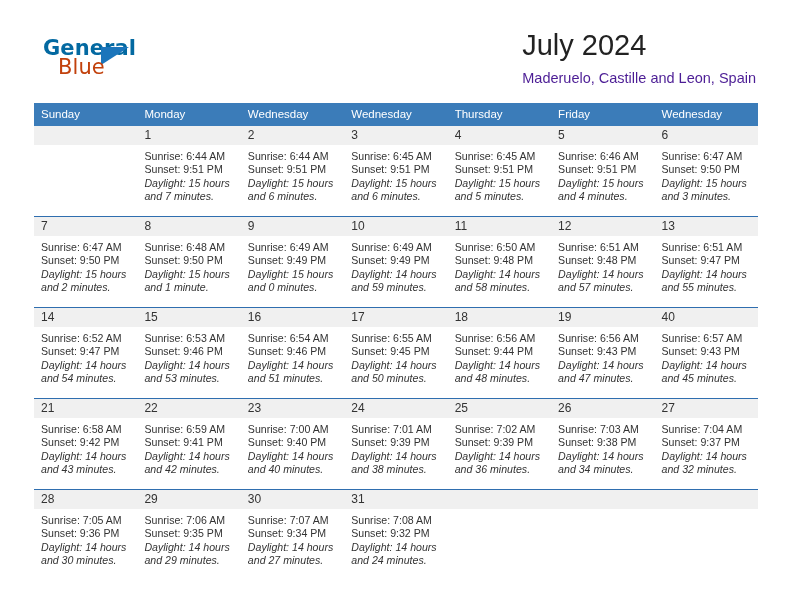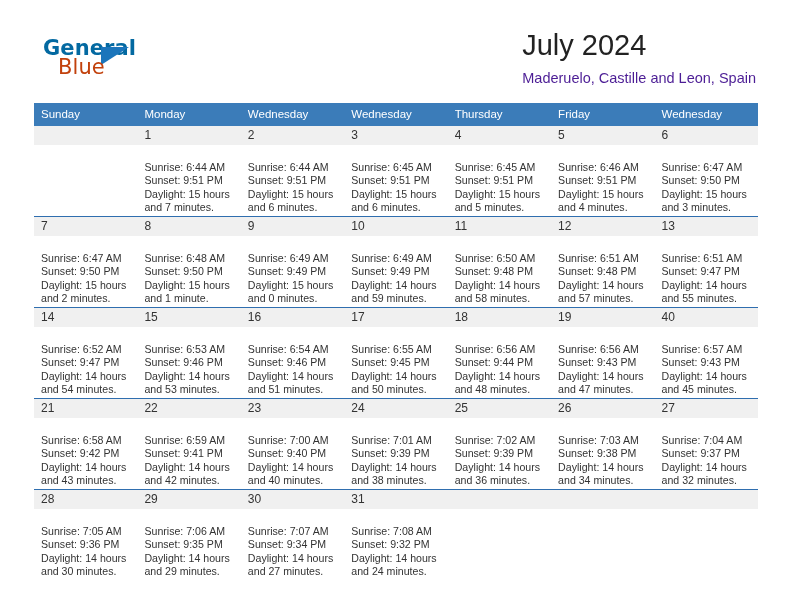--- a/index.html
+++ b/index.html
@@ -132,27 +132,27 @@
     height: 19px;
     line-height: 19px;
     padding-left: 7px;
     font-size: 12px;
     color: #333333;
   }
   .cell.empty .daynum-band {
     background: #f0f0f0;
   }
   .details {
-    padding: 16px 6px 0 7px;
+    padding: 5px 6px 0 7px;
     font-size: 10.6px;
     line-height: 13.3px;
     color: #333333;
   }
   .details div { white-space: nowrap; }
-  .details .daylight { white-space: normal; }
+  .details .daylight { white-space: normal; font-style: italic; }
 </style>
 </head>
 <body>
 
 <div class="page">
 
   <div class="header">
 
     <div class="logo">
       <span class="logo-general">General</span>

